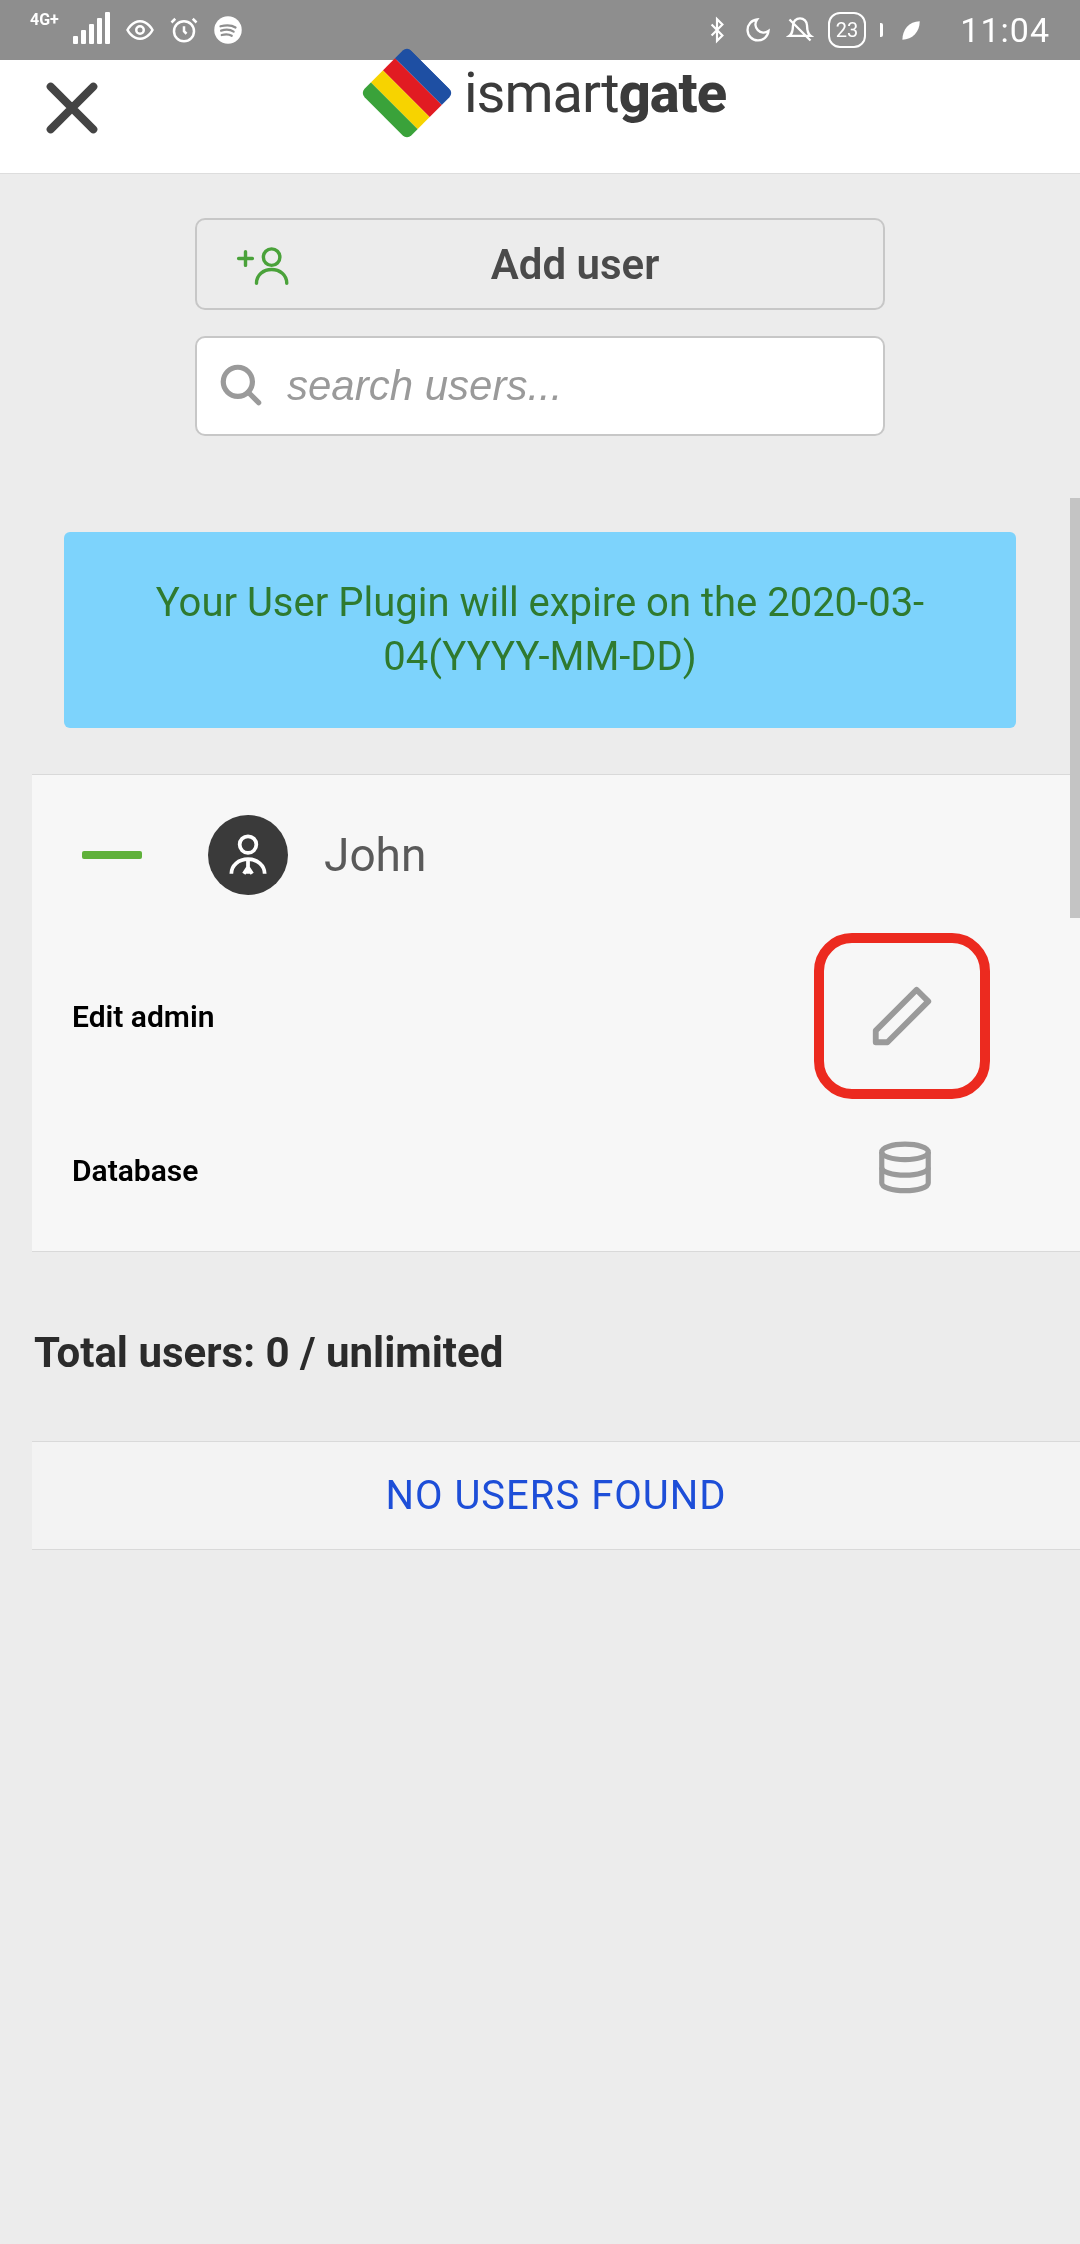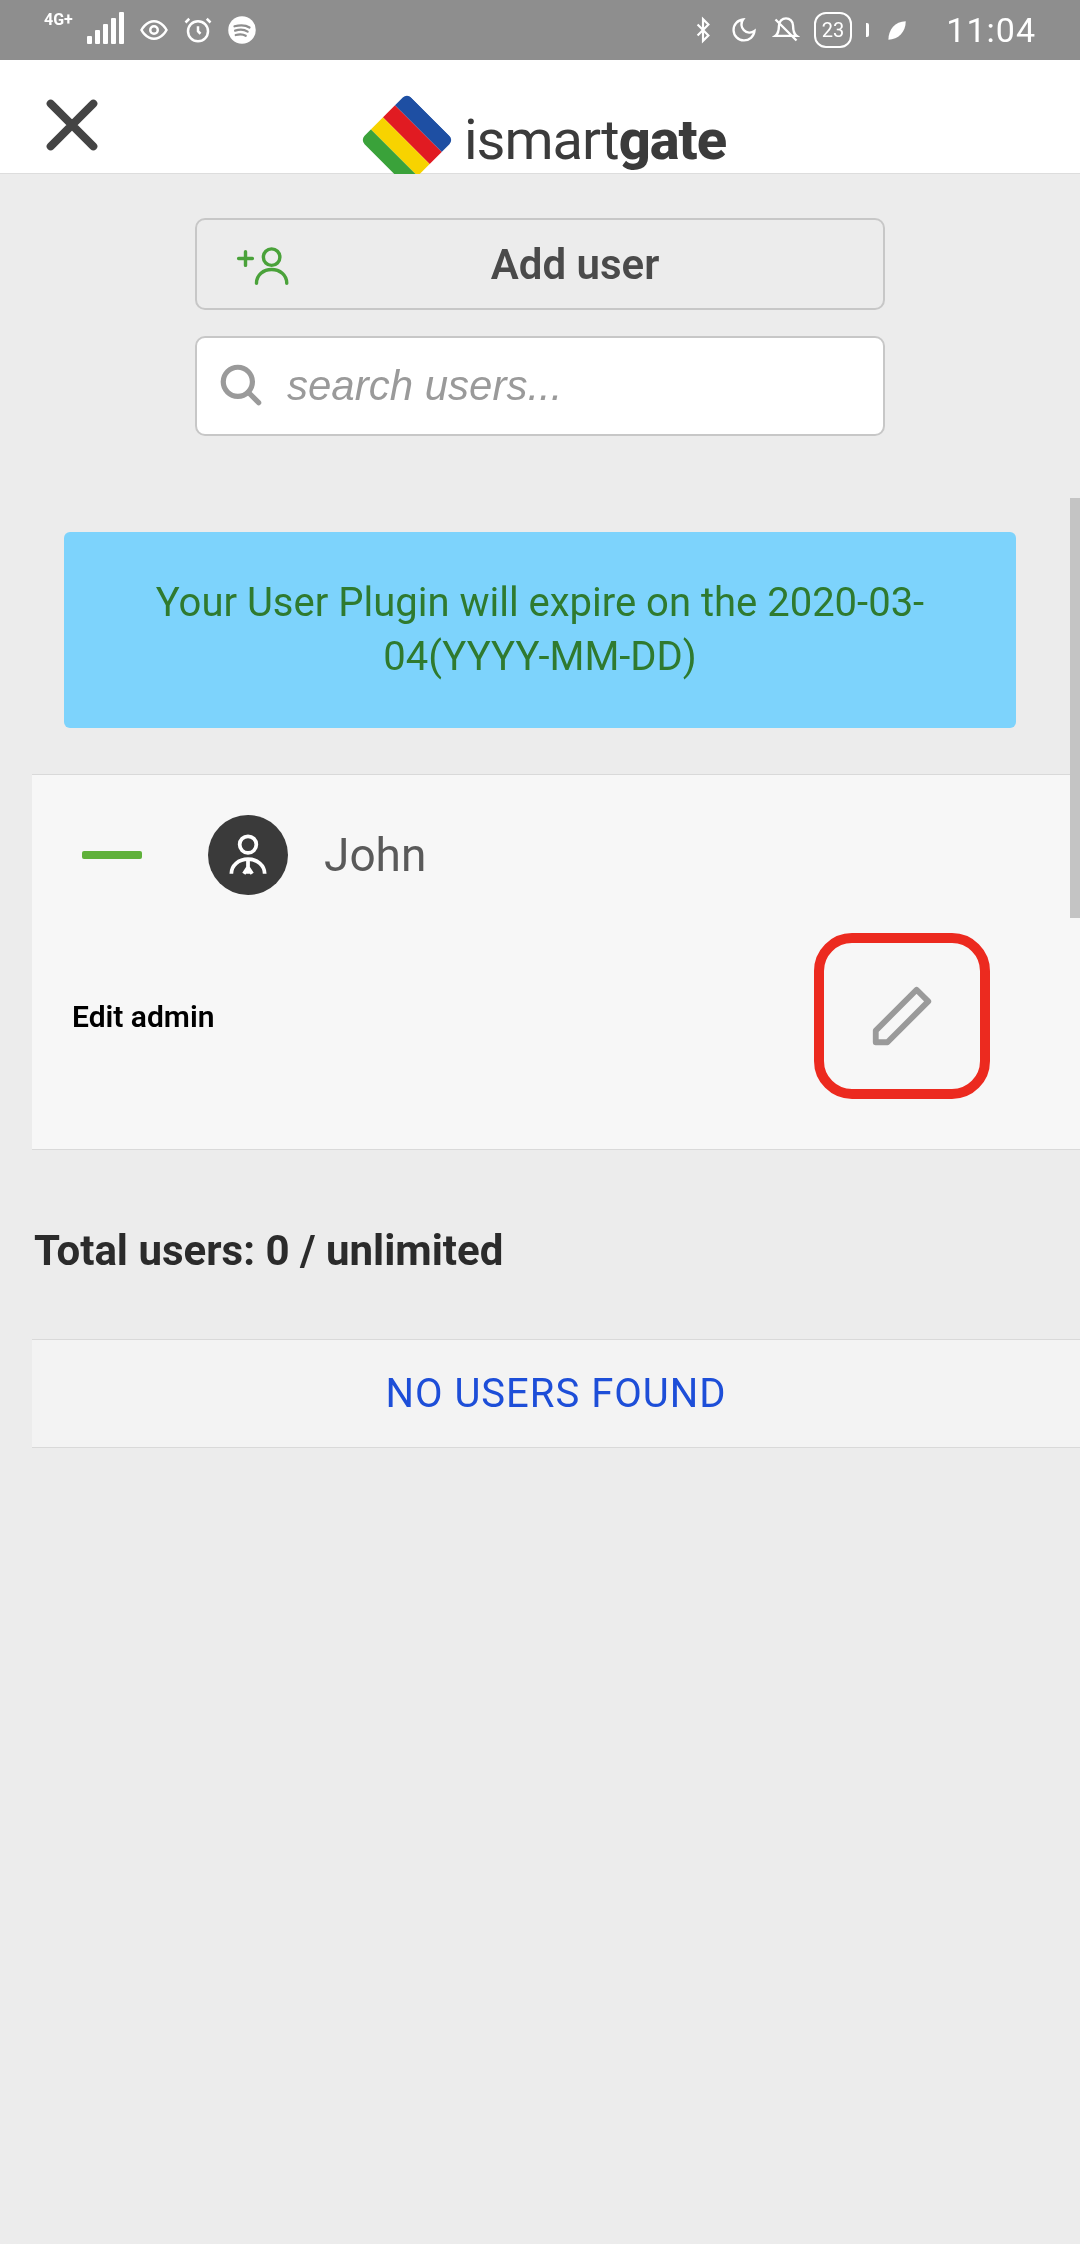--- a/index.html
+++ b/index.html
@@ -1,38 +1,38 @@
 <!DOCTYPE html>
 <html><head>
 <meta charset="utf-8">
 <style>
   * { box-sizing: border-box; margin: 0; padding: 0; }
   html, body { width: 1080px; height: 2244px; font-family: -apple-system, "Segoe UI", Roboto, Helvetica, Arial, sans-serif; background:#eee; }
   
   .statusbar {
     width:100%; height:60px; background:#8e8e8e; color:#fff;
     display:flex; justify-content:space-between; align-items:center;
-    padding:0 44px; font-size:30px; font-weight:400;
+    padding:0 30px; font-size:30px; font-weight:400;
   }
   .statusbar .left, .statusbar .right { display:flex; align-items:center; gap:14px; }
   .sb-4g { font-size:16px; line-height:14px; position:relative; top:-10px; font-weight:bold;}
   .sb-sig { display:inline-block; position:relative; width:38px; height:28px; }
   .sb-sig span { position:absolute; bottom:0; width:5px; background:#fff; border-radius:1px; }
   .sb-sig span:nth-child(1){left:0;height:8px;}
   .sb-sig span:nth-child(2){left:8px;height:14px;}
   .sb-sig span:nth-child(3){left:16px;height:20px;}
   .sb-sig span:nth-child(4){left:24px;height:26px;}
   .sb-sig span:nth-child(5){left:32px;height:32px;}
   .sb-batt { display:inline-flex; align-items:center; gap:4px; border:2px solid #fff; border-radius:12px; padding:0 6px; font-size:20px; height:36px;}
   .sb-batt-tip { width:3px; height:14px; background:#fff; border-radius:0 2px 2px 0; }
   .sb-time { font-size:34px; letter-spacing:1px; margin-left:23px;}
   .sb-ico { display:inline-flex; }
   
   .header {
-    width:100%; height:114px; background:#fff; display:flex; align-items:flex-end;
+    width:100%; height:114px; background:#fff; display:flex; align-items:flex-start;
     border-bottom:1px solid #ddd;
   }
   .close-btn {
     width:96px; height:96px; margin-left:24px; display:flex; align-items:center; justify-content:center;
     cursor:pointer;
   }
   .close-btn svg { width:64px; height:64px; }
   .logo-wrap { flex:1; display:flex; align-items:center; justify-content:center; gap:24px; margin-right:100px;}
   .logo-diamond { width:66px; height:66px; transform:rotate(45deg); position:relative; overflow:hidden; border-radius:6px;}
   .logo-diamond .stripe { position:absolute; left:-20px; width:120px; height:17px; }
@@ -227,18 +227,28 @@
 
     <div class="card-row" style="padding-top:28px;">
       <span class="label">Edit admin</span>
       <div class="edit-box">
         <svg viewBox="0 0 24 24" fill="none" stroke="#9a9a9a" stroke-width="2" stroke-linecap="round" stroke-linejoin="round">
           <path d="M17 3l4 4L7 21H3v-4L17 3z"></path>
         </svg>
       </div>
     </div>
 
+    <div class="card-row" style="padding-top:40px;">
+      <span class="label">Database</span>
+      <div class="db-ico">
+        <svg viewBox="0 0 24 24" fill="none" stroke="#9a9a9a" stroke-width="2">
+          <ellipse cx="12" cy="5" rx="9" ry="3"></ellipse>
+          <path d="M3 5v6c0 1.7 4 3 9 3s9-1.3 9-3V5"></path>
+          <path d="M3 11v6c0 1.7 4 3 9 3s9-1.3 9-3v-6"></path>
+        </svg>
+      </div>
+    </div>
   </div>
 
   <div class="totals">Total users: 0 / unlimited</div>
 
   <div class="no-users">NO USERS FOUND</div>
 </div>
 
 </body></html>

